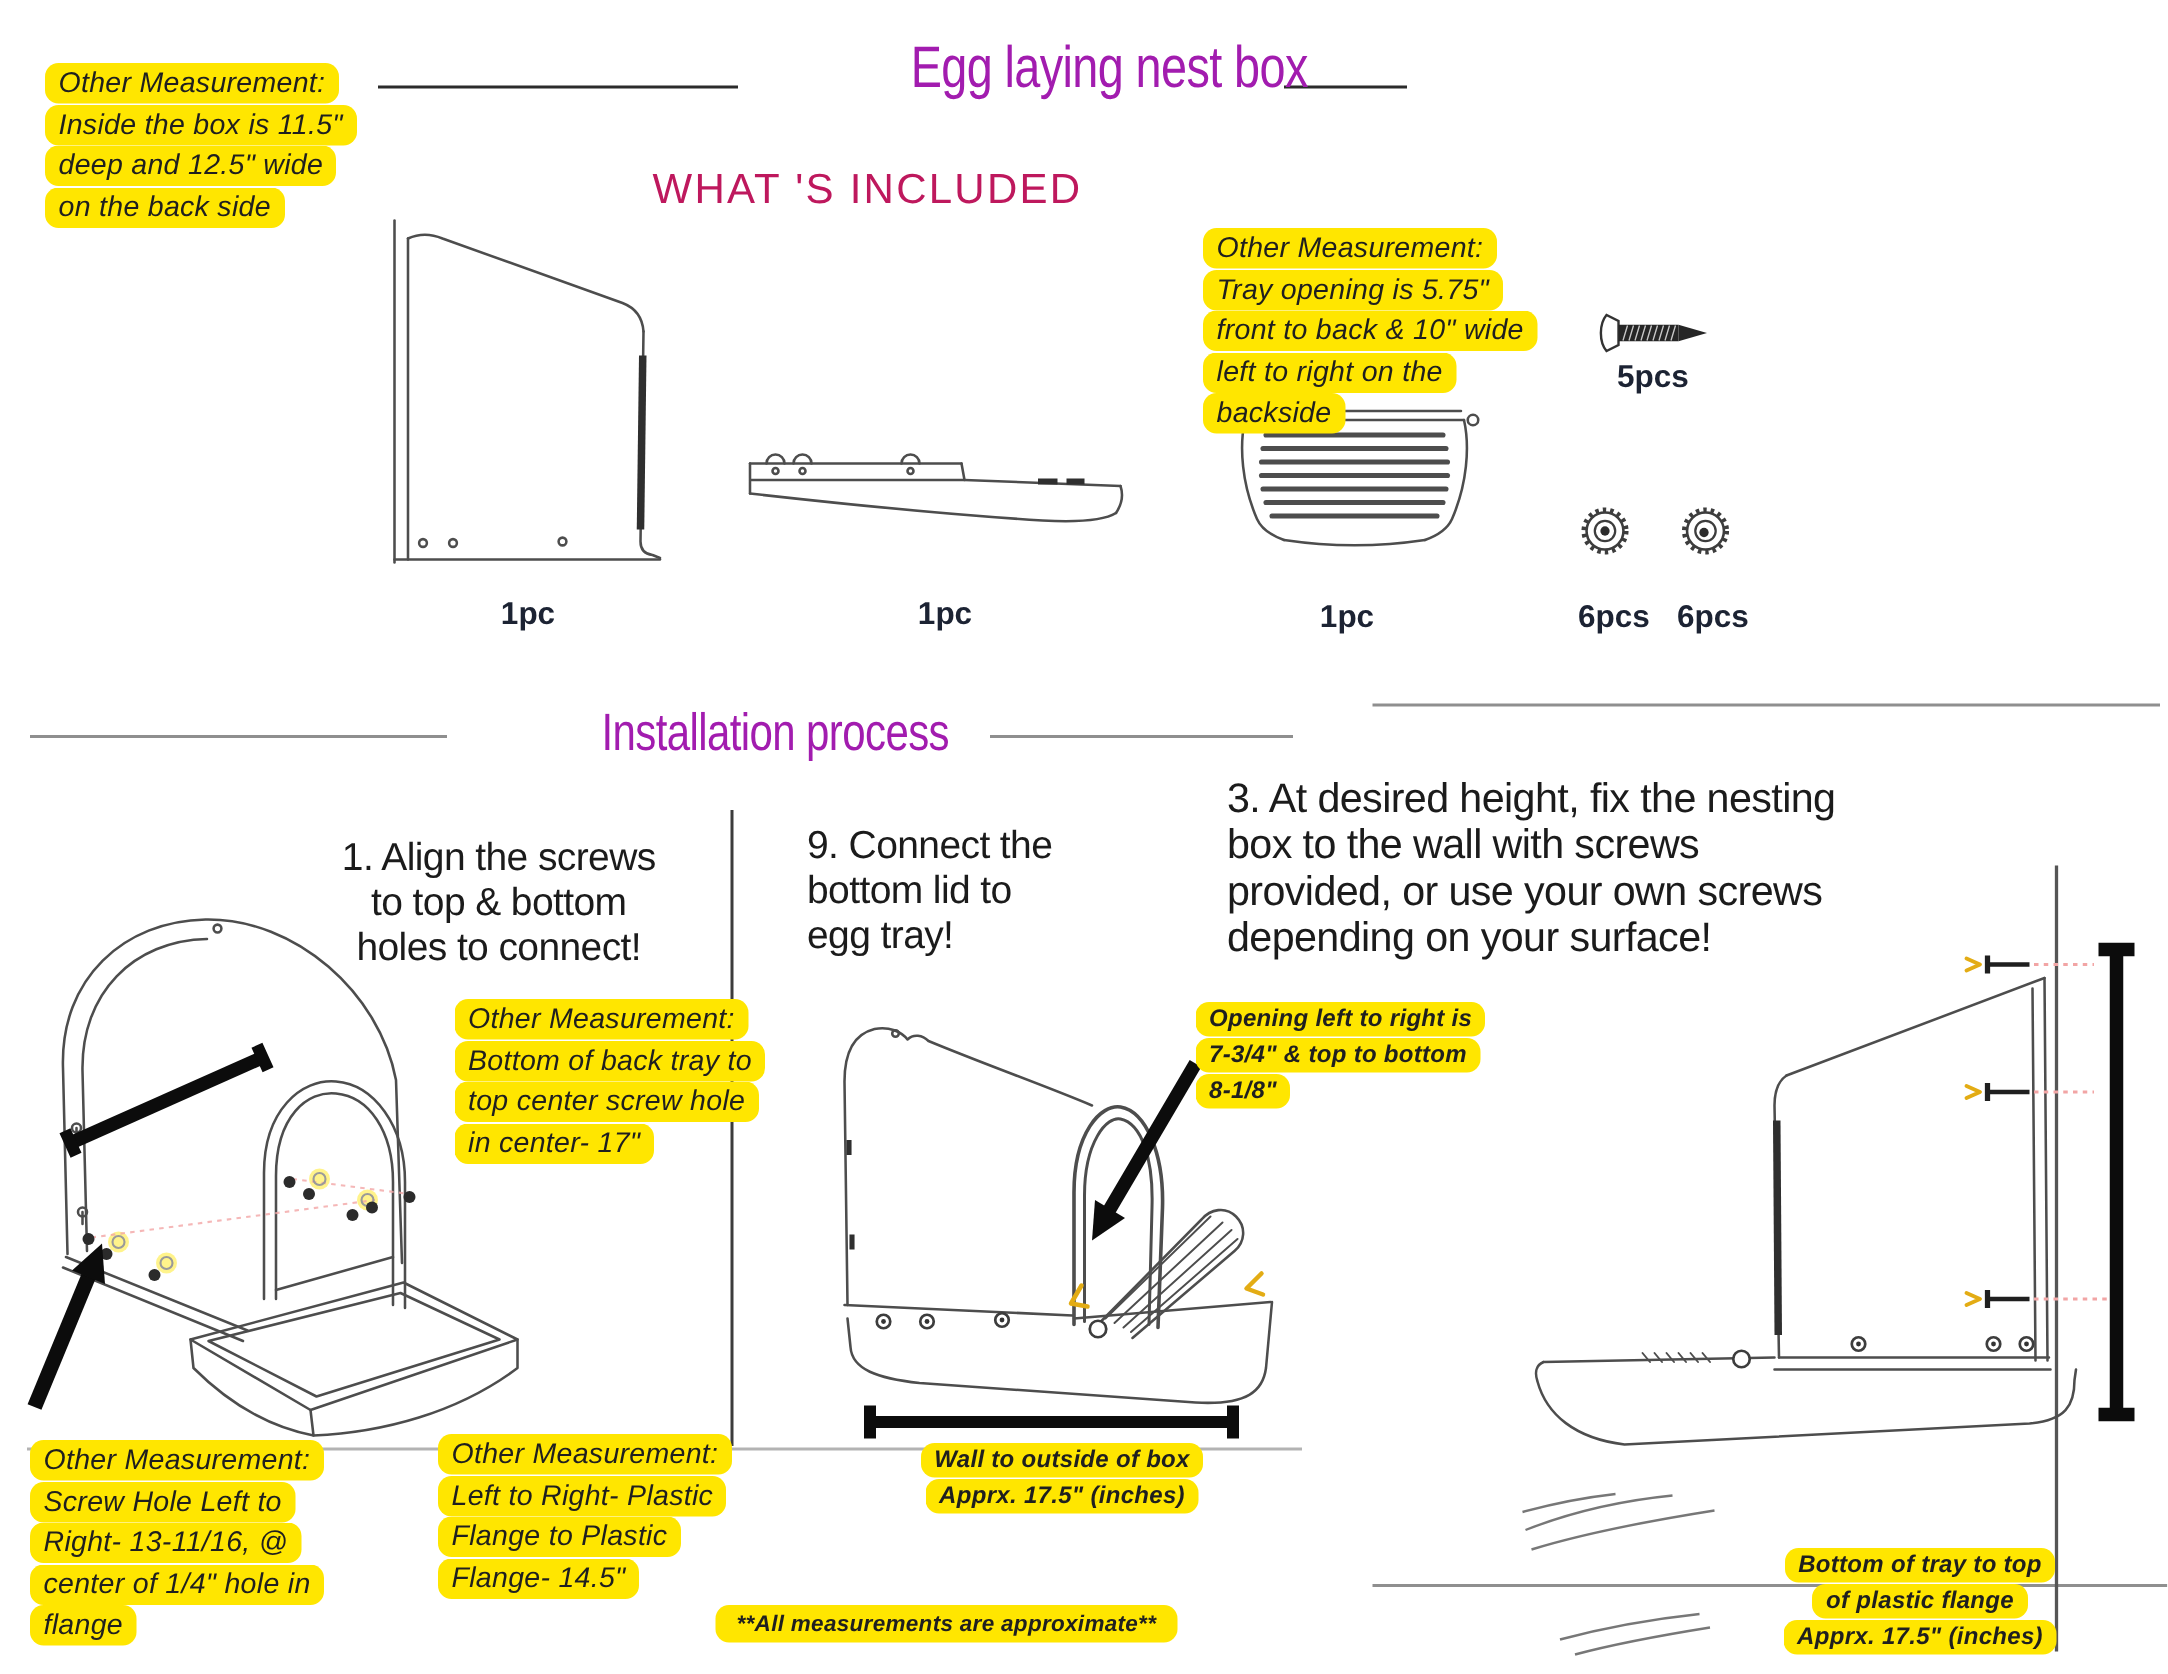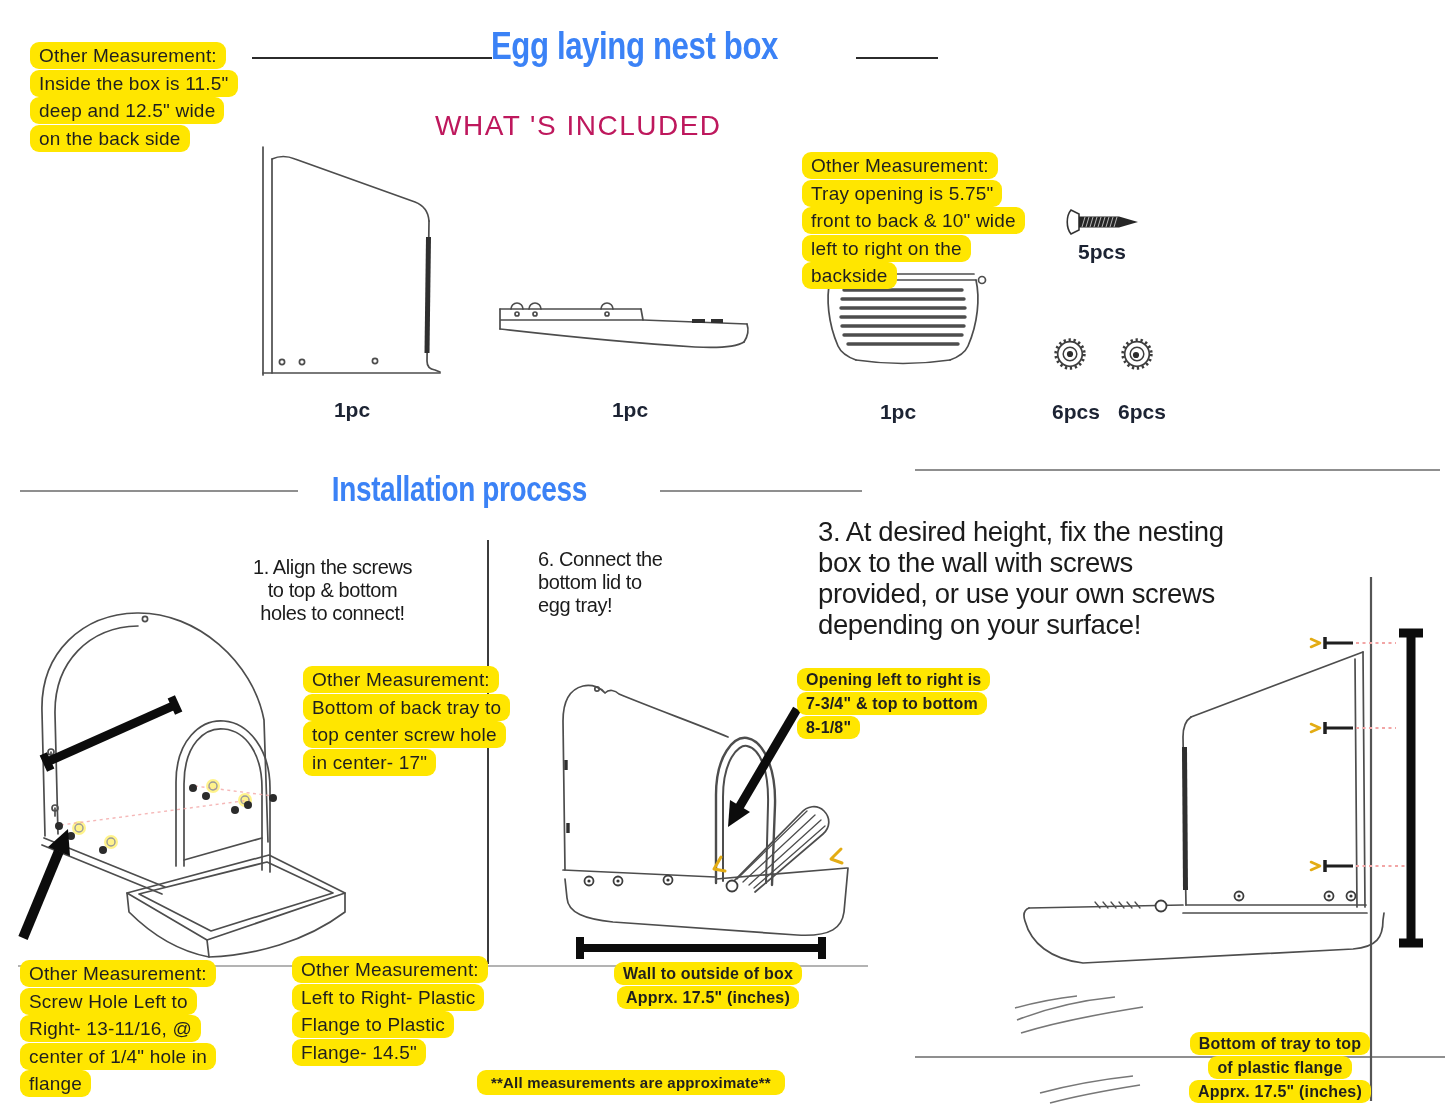--- a/index.html
+++ b/index.html
@@ -2,26 +2,26 @@
 <html><head>
 <meta charset="utf-8">
 <style>
   * { margin:0; padding:0; box-sizing:border-box; }
   html,body { background:#ffffff; }
   body { font-family:"Liberation Sans", sans-serif; color:#1f1f1f; }
   .canvas { position:relative; width:1445px; height:1116px; background:#fff; overflow:hidden; }
   .rule { position:absolute; background:#8f8f8f; z-index:1; }
   .rule.dark { background:#2b2b2b; }
   .rule.light { background:#b3b3b3; }
-  .heading { position:absolute; text-align:left; font-weight:700; color:#3b82f6; z-index:2; }
+  .heading { position:absolute; text-align:right; font-weight:400; color:#a21caf; z-index:2; }
   .cond { display:inline-block; transform:scaleX(0.8); transform-origin:50% 50%; white-space:nowrap; letter-spacing:-0.5px; }
   .subtitle { position:absolute; text-align:left; font-size:28px; font-weight:400; letter-spacing:1.5px; color:#be185d; z-index:2; }
-  .step-text { position:absolute; white-space:pre-line; color:#1b1b1b; letter-spacing:-0.4px; line-height:1.16; font-size:20px; z-index:2; }
+  .step-text { position:absolute; white-space:pre-line; color:#1b1b1b; letter-spacing:-0.4px; line-height:1.16; font-size:26px; z-index:2; }
   .qty { position:absolute; font-weight:700; color:#1c2333; font-size:21px; text-align:center; width:60px; z-index:2; }
-  .hl-wrap { position:absolute; z-index:3; }
+  .hl-wrap { position:absolute; z-index:3;font-style:italic; }
   .hl { display:inline; background:#ffe600; border-radius:9px; padding:3px 9px;
         -webkit-box-decoration-break:clone; box-decoration-break:clone;
         white-space:pre-line; font-size:19px; line-height:1.45; color:#1f1f1f; letter-spacing:0.2px; }
   .hl.bold { font-weight:700; font-size:16px; line-height:1.5; }
   .hl-wrap.center { text-align:center; }
   svg.sketch { position:absolute; overflow:visible; z-index:2; }
   .sk { stroke:#4d4d4d; fill:none; stroke-width:1.7; stroke-linecap:round; stroke-linejoin:round; }
   .sk2 { stroke:#4d4d4d; fill:none; stroke-width:2.4; stroke-linecap:round; stroke-linejoin:round; }
   .dark { stroke:#2f2f2f; }
   .blk { stroke:#0c0c0c; }
@@ -207,21 +207,21 @@
     </g>
   </svg>
 
   <div class="hl-wrap" style="left:303px; top:666px;">
     <span class="hl">Other Measurement:
 Bottom of back tray to
 top center screw hole
 in center- 17"</span>
   </div>
 
-  <div class="step-text" style="left:538px; top:548px; width:250px;">6.  Connect the
+  <div class="step-text" style="left:538px; top:548px; width:250px;">9.  Connect the
 bottom lid to
 egg tray!</div>
 
   <svg class="sketch" style="left:535px; top:665px;" width="345" height="300" viewBox="0 0 345 300">
 
     <path class="sk" d="M 30 205 L 28 56 C 28 34 36 24 48 21 C 58 19 66 23 70 28 C 74 24 80 25 84 29 C 120 44 165 60 193 72"></path>
     <path class="dark" style="stroke-width:3.4;" d="M 31 95 L 31 105 M 33 158 L 33 168"></path>
     <circle class="sk" cx="62" cy="24" r="2.2"></circle>
 
     <path class="sk2" d="M 181 218 L 181 130 C 181 90 199 71 212 73 C 229 76 241 104 240 140 L 237 220"></path>

